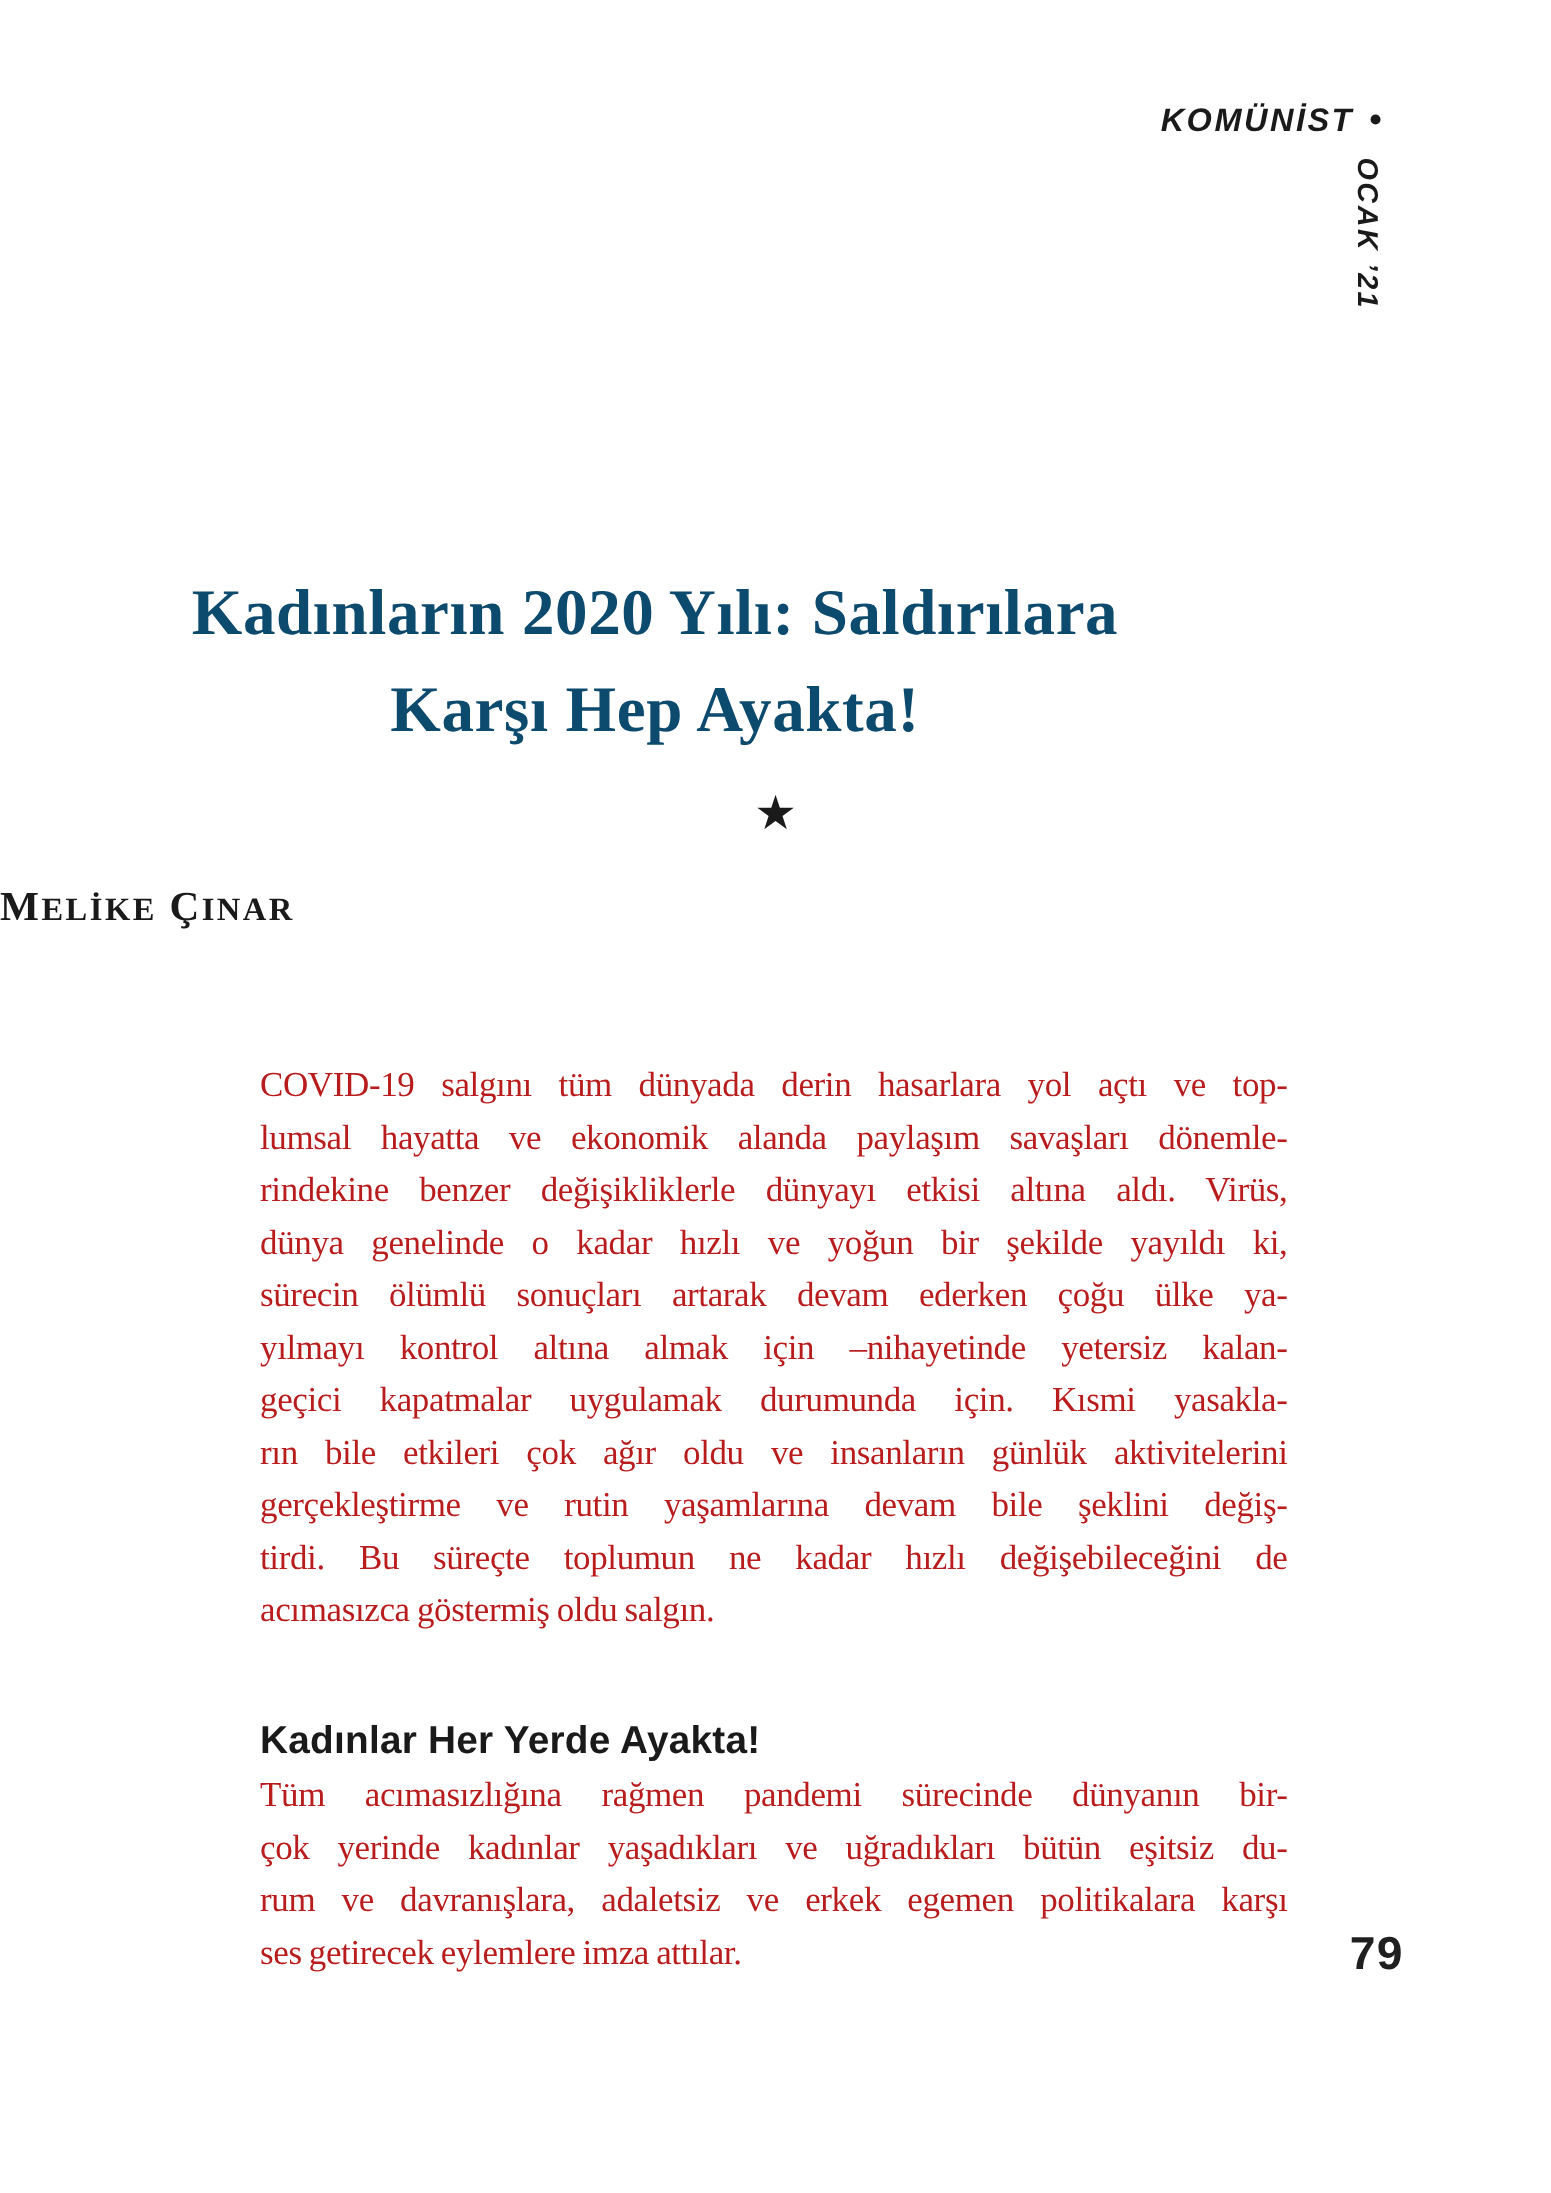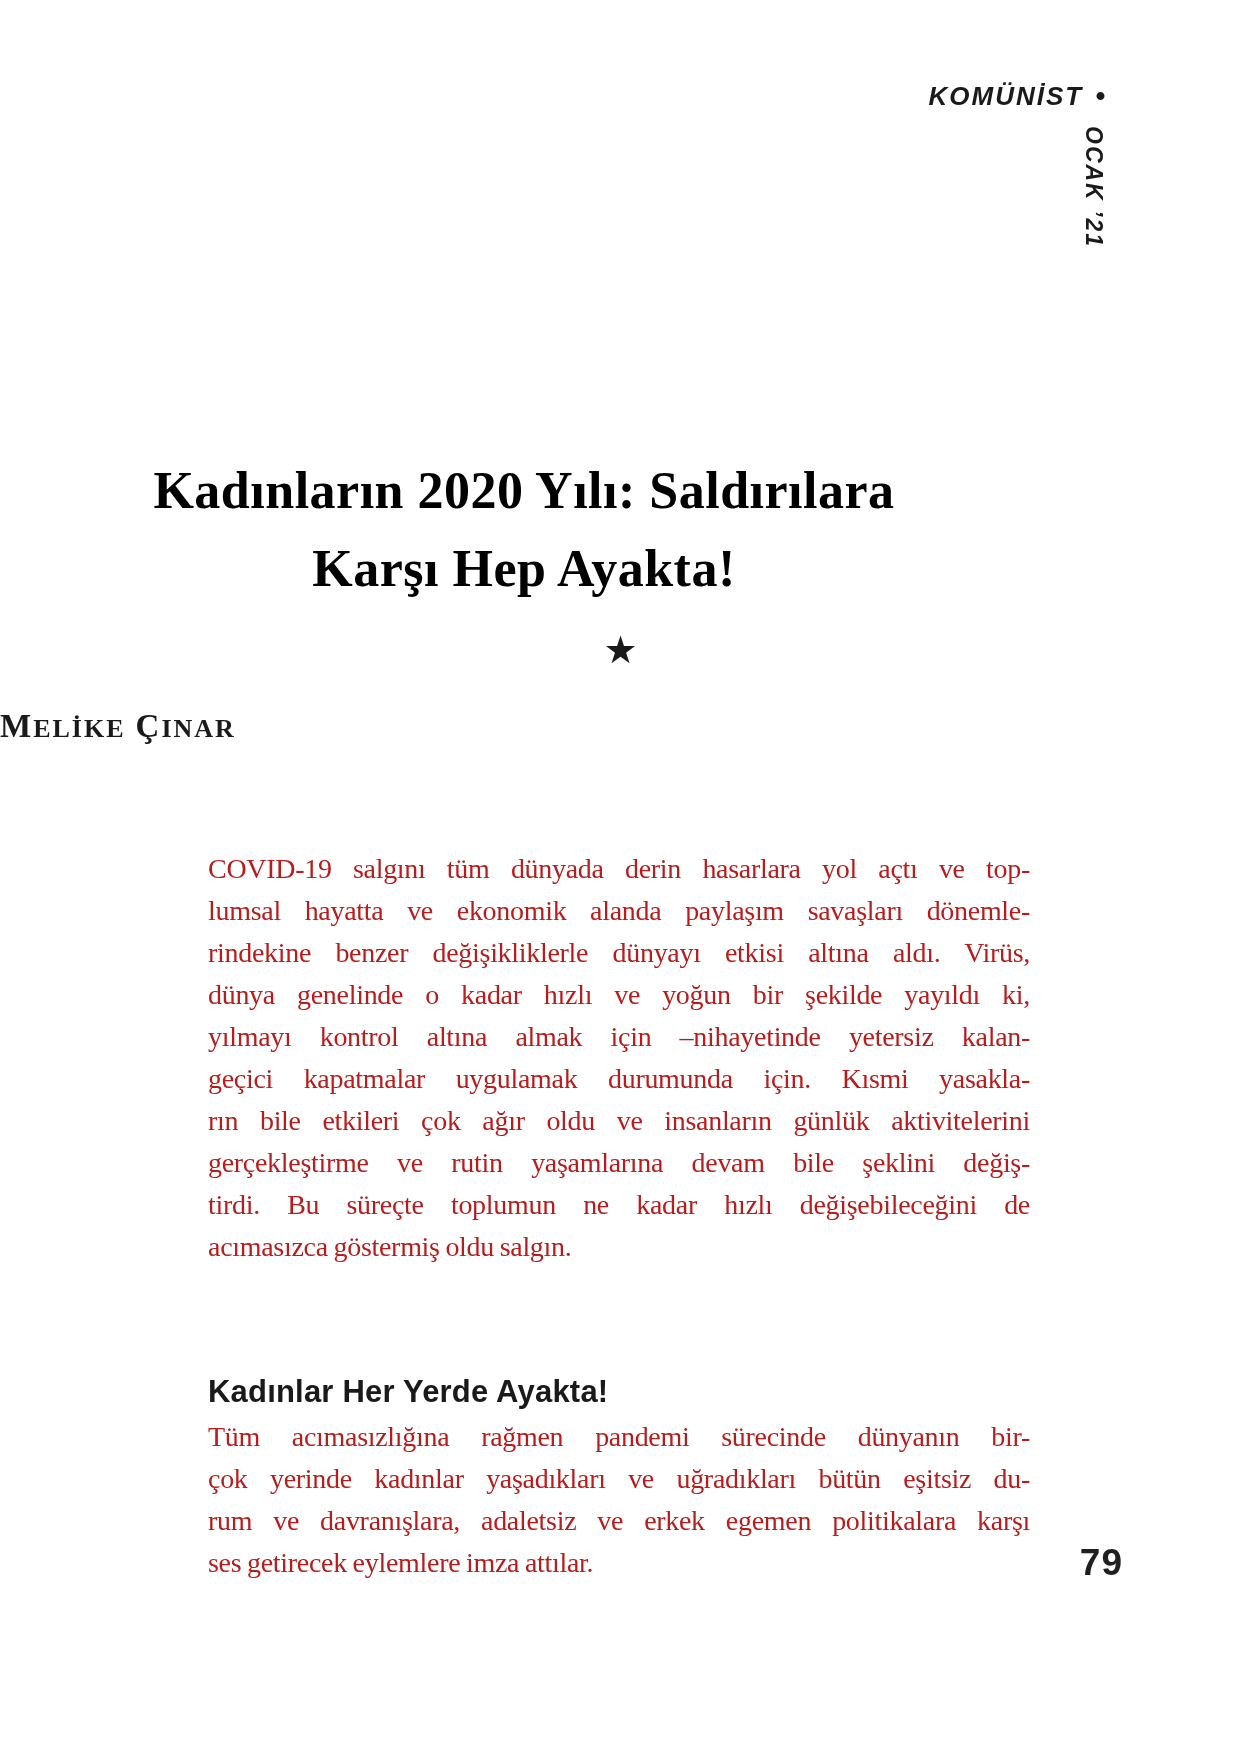--- a/index.html
+++ b/index.html
@@ -54,21 +54,21 @@
   .title {
     position: absolute;
     top: 452px;
     left: 0;
     width: 1048px;
     text-align: center;
     font-family: "Liberation Serif", serif;
     font-weight: 700;
     font-size: 52px;
     line-height: 78px;
-    color: #000000;
+    color: #0c4a6e;
     letter-spacing: 0.5px;
   }
   .star-divider {
     position: absolute;
     top: 628px;
     left: 0;
     width: 1241px;
     text-align: center;
     font-family: "DejaVu Sans", sans-serif;
     font-size: 38px;
@@ -161,20 +161,21 @@
 
   <div class="author">
     <span class="cap">M</span><span class="sc">ELİKE</span><span class="gap"></span><span class="cap">Ç</span><span class="sc">INAR</span>
   </div>
 
   <div class="para para-intro">
     <div class="jline">COVID-19 salgını tüm dünyada derin hasarlara yol açtı ve top-</div>
     <div class="jline">lumsal hayatta ve ekonomik alanda paylaşım savaşları dönemle-</div>
     <div class="jline">rindekine benzer değişikliklerle dünyayı etkisi altına aldı. Virüs,</div>
     <div class="jline">dünya genelinde o kadar hızlı ve yoğun bir şekilde yayıldı ki,</div>
+    <div class="jline">sürecin ölümlü sonuçları artarak devam ederken çoğu ülke ya-</div>
     <div class="jline">yılmayı kontrol altına almak için –nihayetinde yetersiz kalan-</div>
     <div class="jline">geçici kapatmalar uygulamak durumunda için. Kısmi yasakla-</div>
     <div class="jline">rın bile etkileri çok ağır oldu ve insanların günlük aktivitelerini</div>
     <div class="jline">gerçekleştirme ve rutin yaşamlarına devam bile şeklini değiş-</div>
     <div class="jline">tirdi. Bu süreçte toplumun ne kadar hızlı değişebileceğini de</div>
     <div class="jline last">acımasızca göstermiş oldu salgın.</div>
   </div>
 
   <div class="section-heading">Kadınlar Her Yerde Ayakta!</div>
 

